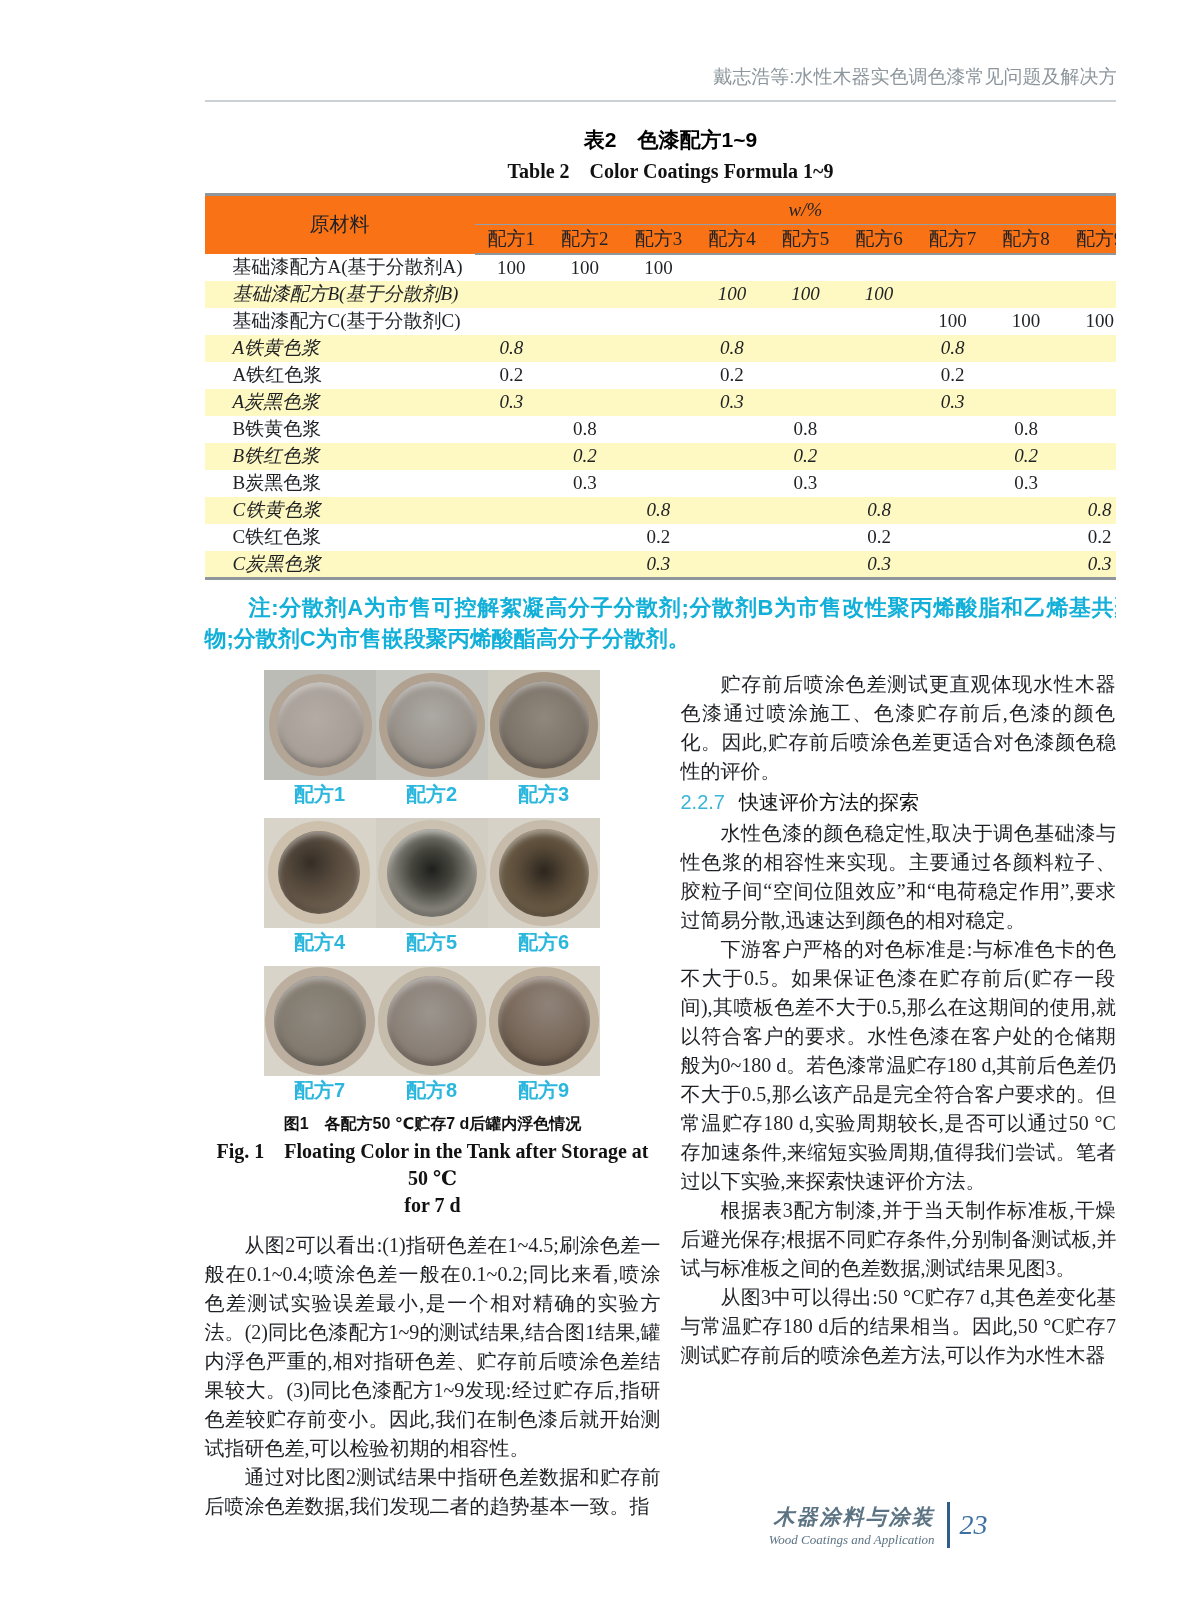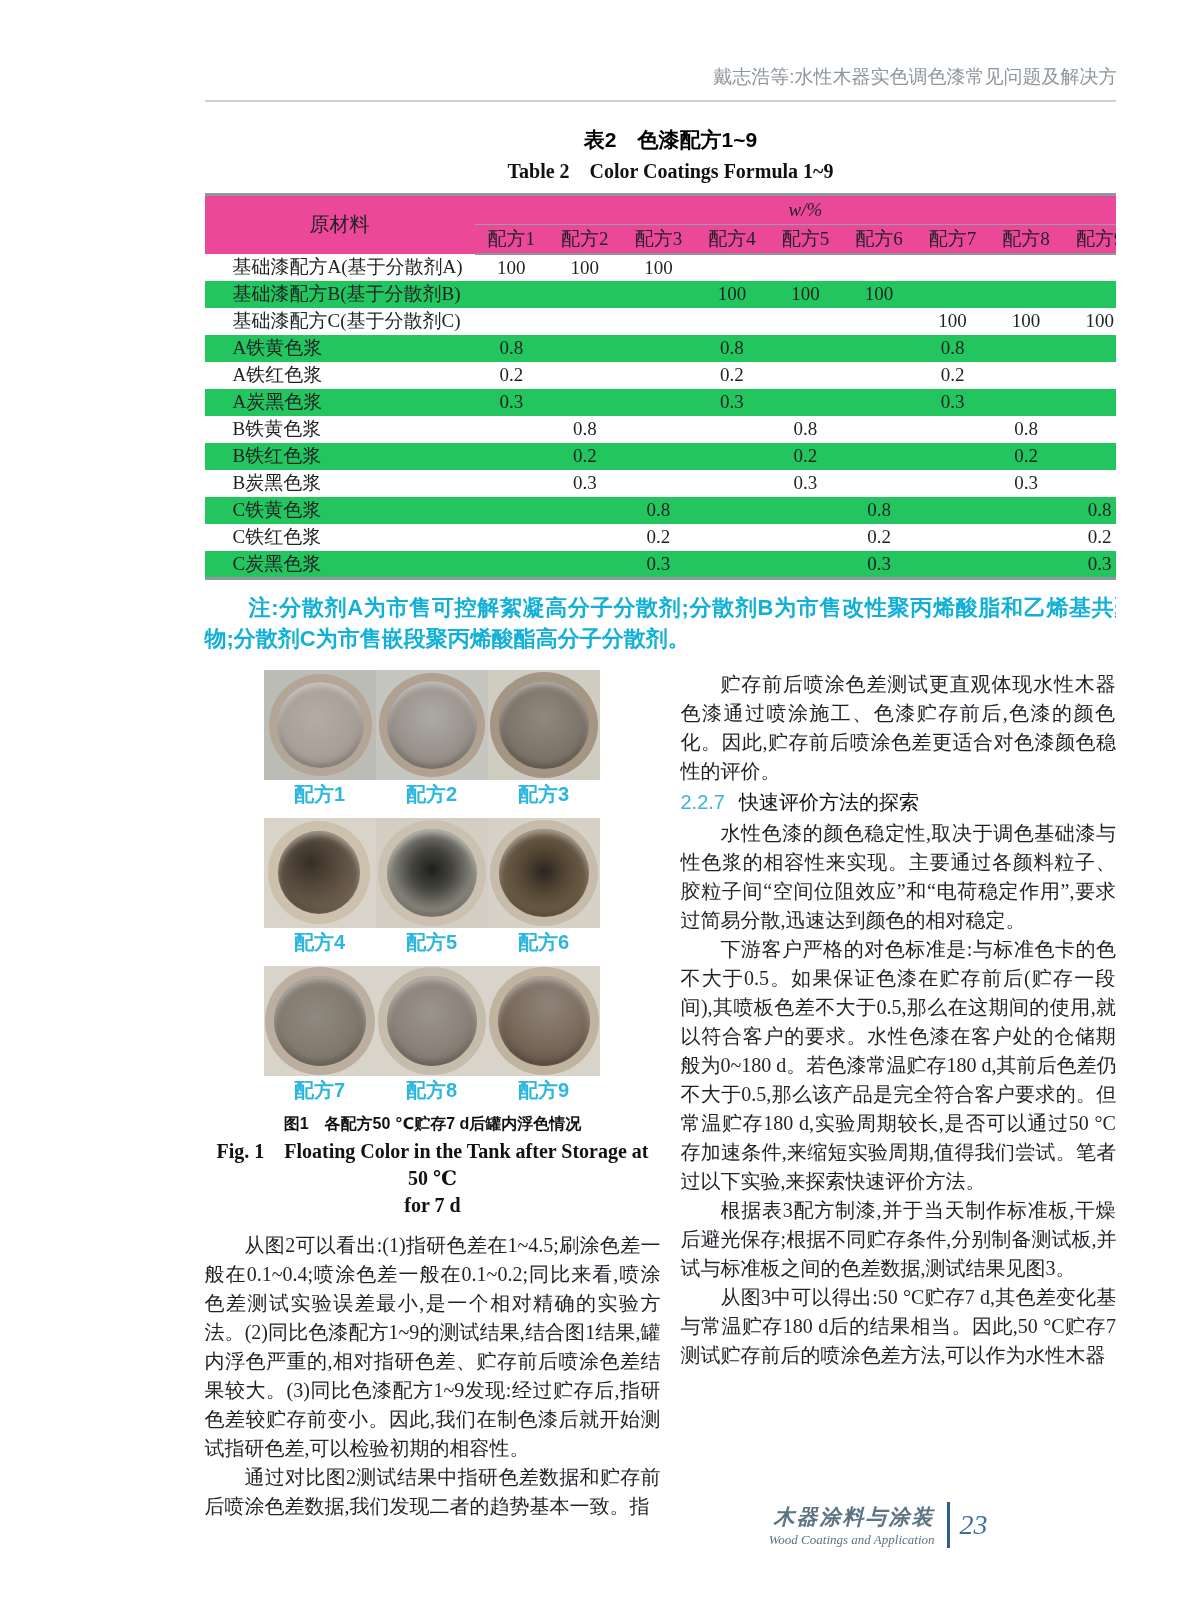--- a/index.html
+++ b/index.html
@@ -39,36 +39,36 @@
   }
 
   
   table.formula {
     width: 100%;
     border-collapse: collapse;
     font-size: 19px;
     border-top: 3px solid #8f979d;
     border-bottom: 3px solid #8f979d;
   }
-  table.formula thead { background: #ec4899; }
+  table.formula thead { background: #f97316; }
   table.formula thead tr:last-child th { border-bottom: 2px solid #8f979d; }
   th.mat-head {
     width: 268px; text-align: center; font-weight: normal;
     font-size: 20px; vertical-align: middle;
   }
   th.unit-head {
     font-weight: normal; font-style: italic; text-align: center;
     height: 30px; border-bottom: 1px solid #93a2aa;
     font-family: "Liberation Serif", serif; font-size: 19px;
   }
   th.f-head { font-weight: normal; text-align: center; height: 29px; font-size: 19px; }
   table.formula td { height: 27px; }
   td.mat { padding-left: 28px; text-align: left; }
   td.val { text-align: center; width: 73px; }
-  tr.alt { background: #22c55e; }
+  tr.alt { background: #fef9c3; font-style: italic; }
 
   
   .table-note {
     margin-top: 12px;
     font-family: "Liberation Sans", "DejaVu Sans", sans-serif;
     font-weight: bold;
     color: #12b0d9;
     font-size: 22px; line-height: 31px;
     text-indent: 2em;
     text-align: justify;

